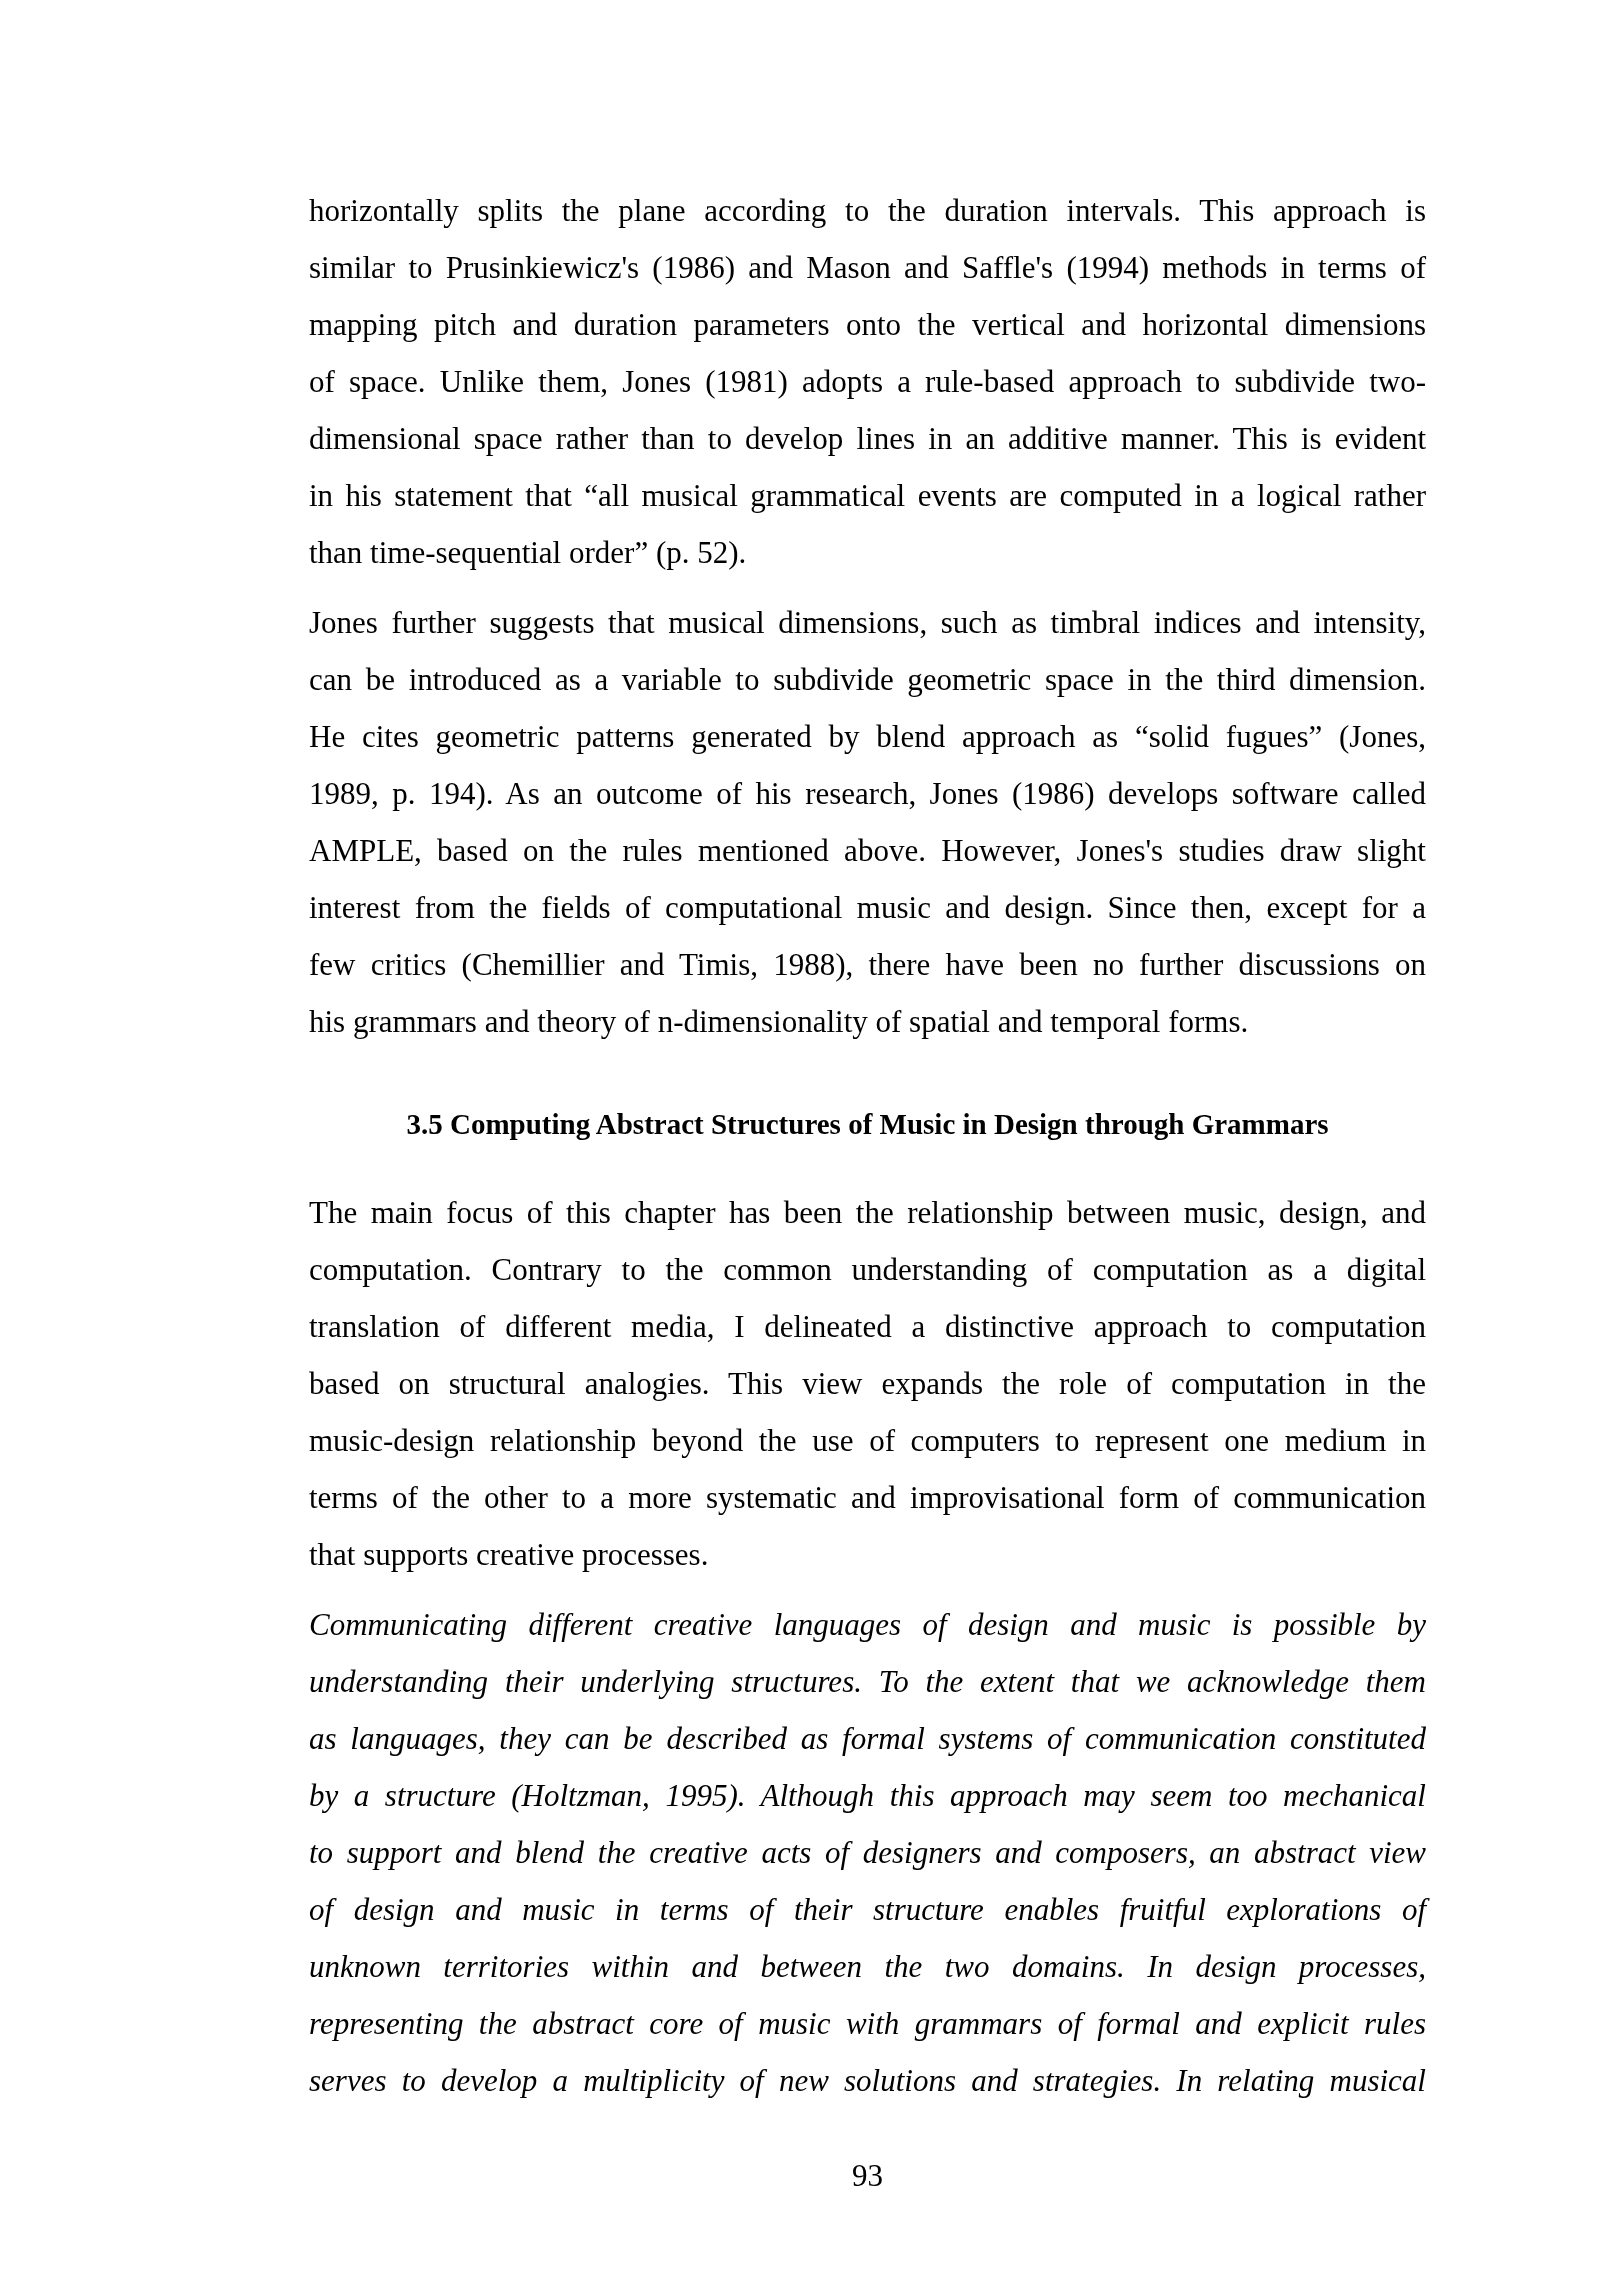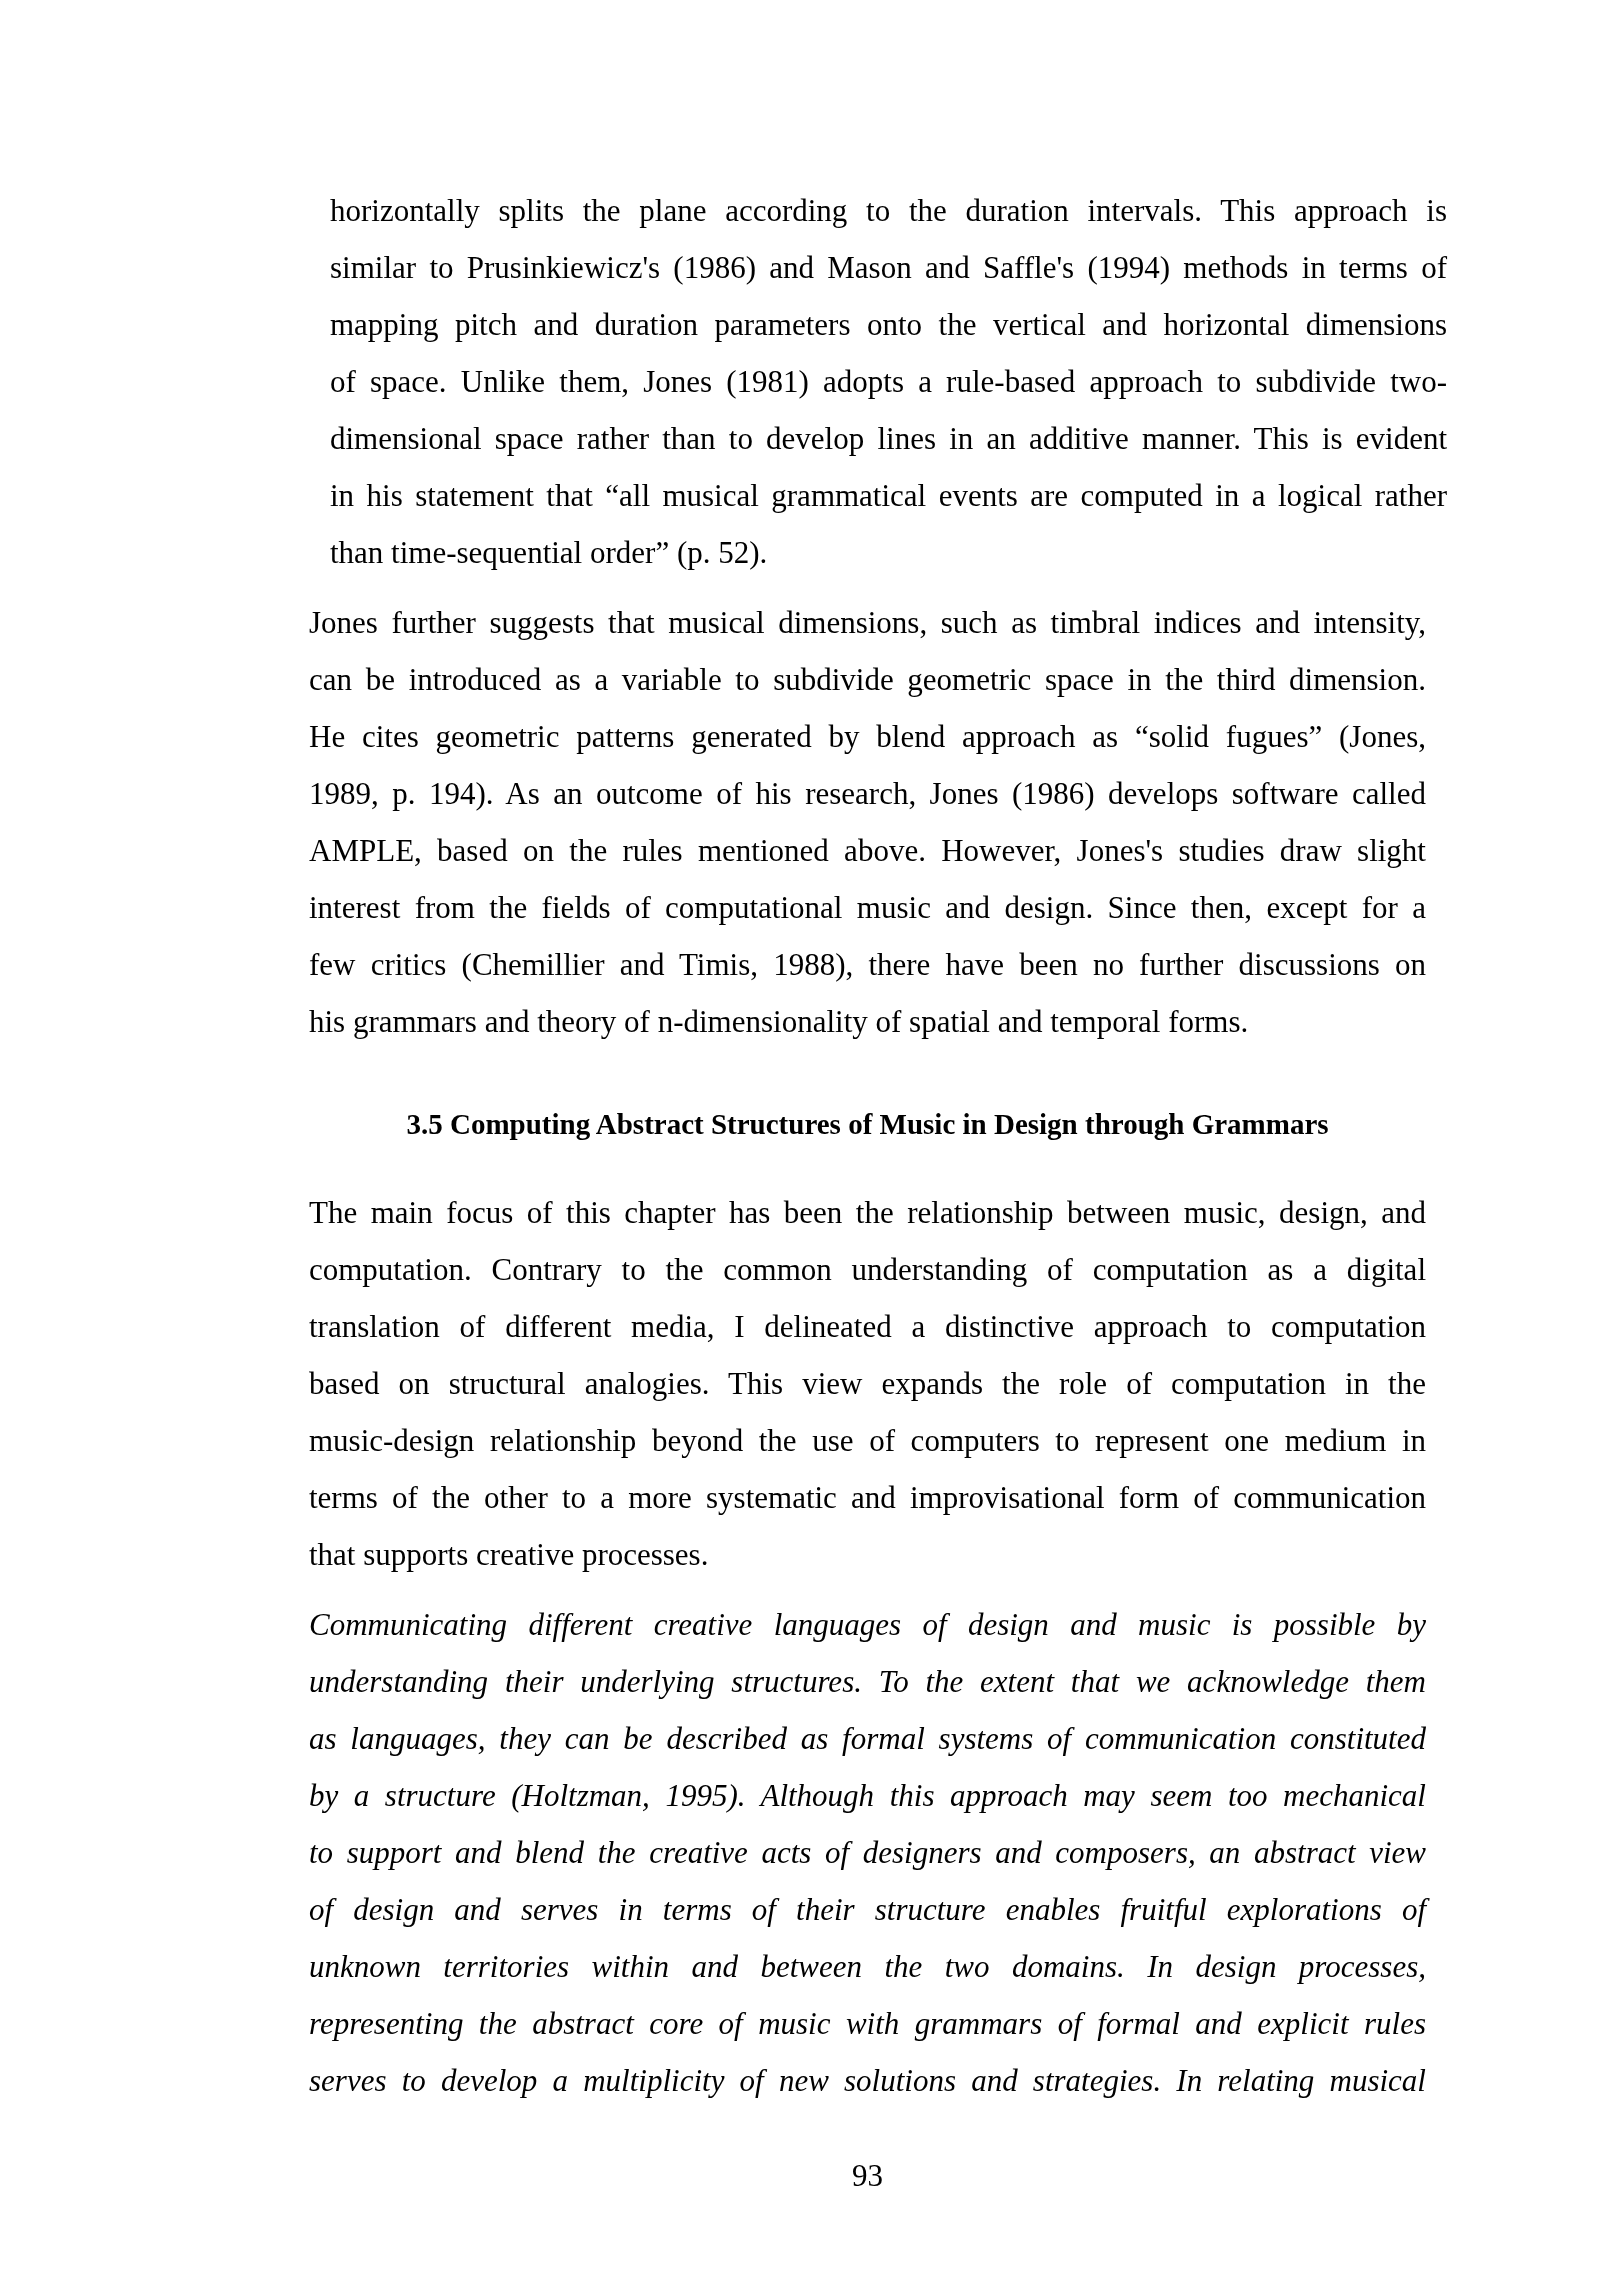--- a/index.html
+++ b/index.html
@@ -54,21 +54,21 @@
       text-align: center;
       font-size: 31px;
       line-height: 57px;
     }
   </style>
 </head>
 <body>
 
 <div class="page">
 
-  <div class="block para" style="top:182px;margin-left:21px;">
+  <div class="block para" style="top:182px;">
     <div class="line">horizontally splits the plane according to the duration intervals. This approach is</div>
     <div class="line">similar to Prusinkiewicz's (1986) and Mason and Saffle's (1994) methods in terms of</div>
     <div class="line">mapping pitch and duration parameters onto the vertical and horizontal dimensions</div>
     <div class="line">of space. Unlike them, Jones (1981) adopts a rule-based approach to subdivide two-</div>
     <div class="line">dimensional space rather than to develop lines in an additive manner. This is evident</div>
     <div class="line">in his statement that “all musical grammatical events are computed in a logical rather</div>
     <div class="line last">than time-sequential order” (p. 52).</div>
   </div>
 
   <div class="block para" style="top:594px;">
@@ -93,21 +93,21 @@
     <div class="line">terms of the other to a more systematic and improvisational form of communication</div>
     <div class="line last">that supports creative processes.</div>
   </div>
 
   <div class="block para" style="top:1596px;font-style:italic;">
     <div class="line">Communicating different creative languages of design and music is possible by</div>
     <div class="line">understanding their underlying structures. To the extent that we acknowledge them</div>
     <div class="line">as languages, they can be described as formal systems of communication constituted</div>
     <div class="line">by a structure (Holtzman, 1995). Although this approach may seem too mechanical</div>
     <div class="line">to support and blend the creative acts of designers and composers, an abstract view</div>
-    <div class="line">of design and serves in terms of their structure enables fruitful explorations of</div>
+    <div class="line">of design and music in terms of their structure enables fruitful explorations of</div>
     <div class="line">unknown territories within and between the two domains. In design processes,</div>
     <div class="line">representing the abstract core of music with grammars of formal and explicit rules</div>
     <div class="line">serves to develop a multiplicity of new solutions and strategies. In relating musical</div>
   </div>
 
   <div class="page-number" style="top:2147px;">93</div>
 
 </div>
 
 

